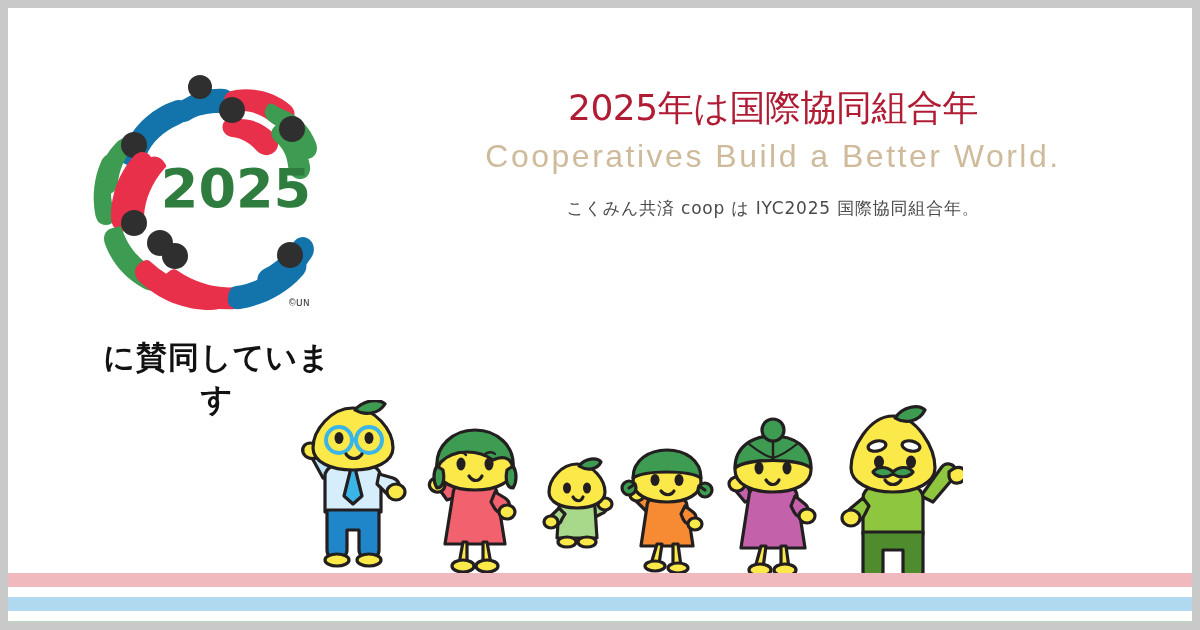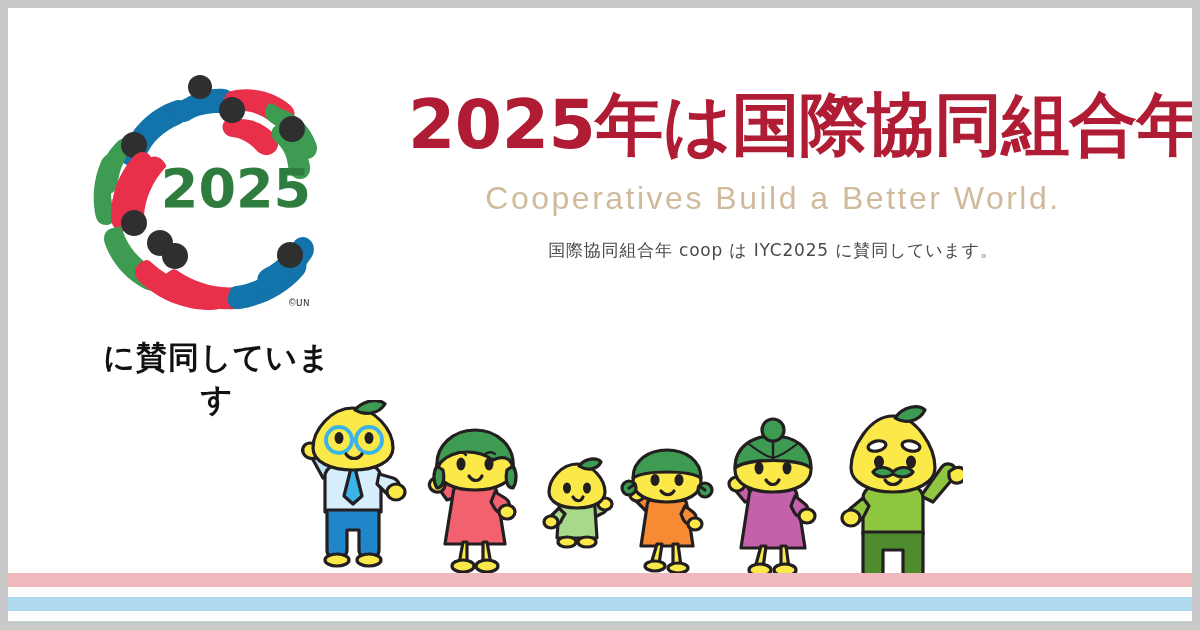--- a/index.html
+++ b/index.html
@@ -40,34 +40,34 @@
     font-size:31px;font-weight:bold;color:#111111;
     letter-spacing:1px;
     font-family:"DejaVu Sans",sans-serif;
   }
 
   
   #text-block{
     position:absolute;left:400px;top:80px;width:730px;text-align:center;
   }
   #headline{
-    font-size:68px;font-weight:bold;color:#b01c34;
+    font-size:36px;font-weight:normal;color:#b01c34;
     letter-spacing:-0.5px;line-height:1.1;
     font-family:"DejaVu Sans",sans-serif;
     white-space:nowrap;
   }
   #subhead-jp{
     margin-top:26px;
     font-size:35px;color:#ef2335;
     letter-spacing:1px;line-height:1.15;
     font-family:"DejaVu Sans",sans-serif;
     white-space:nowrap;
   }
   #subhead-en{
-    margin-top:17px;
+    margin-top:10px;
     font-size:32px;color:#cfbb9c;
     letter-spacing:2.5px;font-weight:400;
     font-family:"Liberation Sans",sans-serif;
     white-space:nowrap;
   }
   #endorsement{
     margin-top:22px;
     font-size:17px;color:#4a4a4a;letter-spacing:.8px;
     font-family:"DejaVu Sans",sans-serif;
     white-space:nowrap;
@@ -129,21 +129,21 @@
         <text x="150" y="150" text-anchor="middle" font-family="DejaVu Sans, sans-serif" font-size="54" font-weight="bold" fill="#2f7d3e">2025</text>
       </svg>
 
       <div id="logo-un">©UN</div>
       <div id="logo-caption">に賛同しています</div>
     </div>
 
     <div id="text-block">
       <div id="headline" style="color: rgb(176, 28, 52);">2025年は国際協同組合年</div>
       <div id="subhead-en" style="color: rgb(207, 187, 156);">Cooperatives Build a Better World.</div>
-      <div id="endorsement" style="color: rgb(74, 74, 74);">国際協同組合年 coop は IYC2025 に賛同しています。</div>
+      <div id="endorsement" style="color: rgb(74, 74, 74);">こくみん共済 coop は IYC2025 国際協同組合年。</div>
     </div>
 
     <svg id="mascots" viewBox="0 0 700 185">
       <g stroke="#231f20" stroke-width="3.2" stroke-linejoin="round" stroke-linecap="round">
 
         <g>
 
           <path d="M60 78 L48 56 C45 50 47 44 53 42 C59 40 64 44 65 50 L72 72 Z" fill="#bfe3f7"></path>
           <path d="M56 46 C50 42 44 42 41 46 C38 50 40 56 46 58 C52 60 57 56 58 52 Z" fill="#fbe94a"></path>
 

